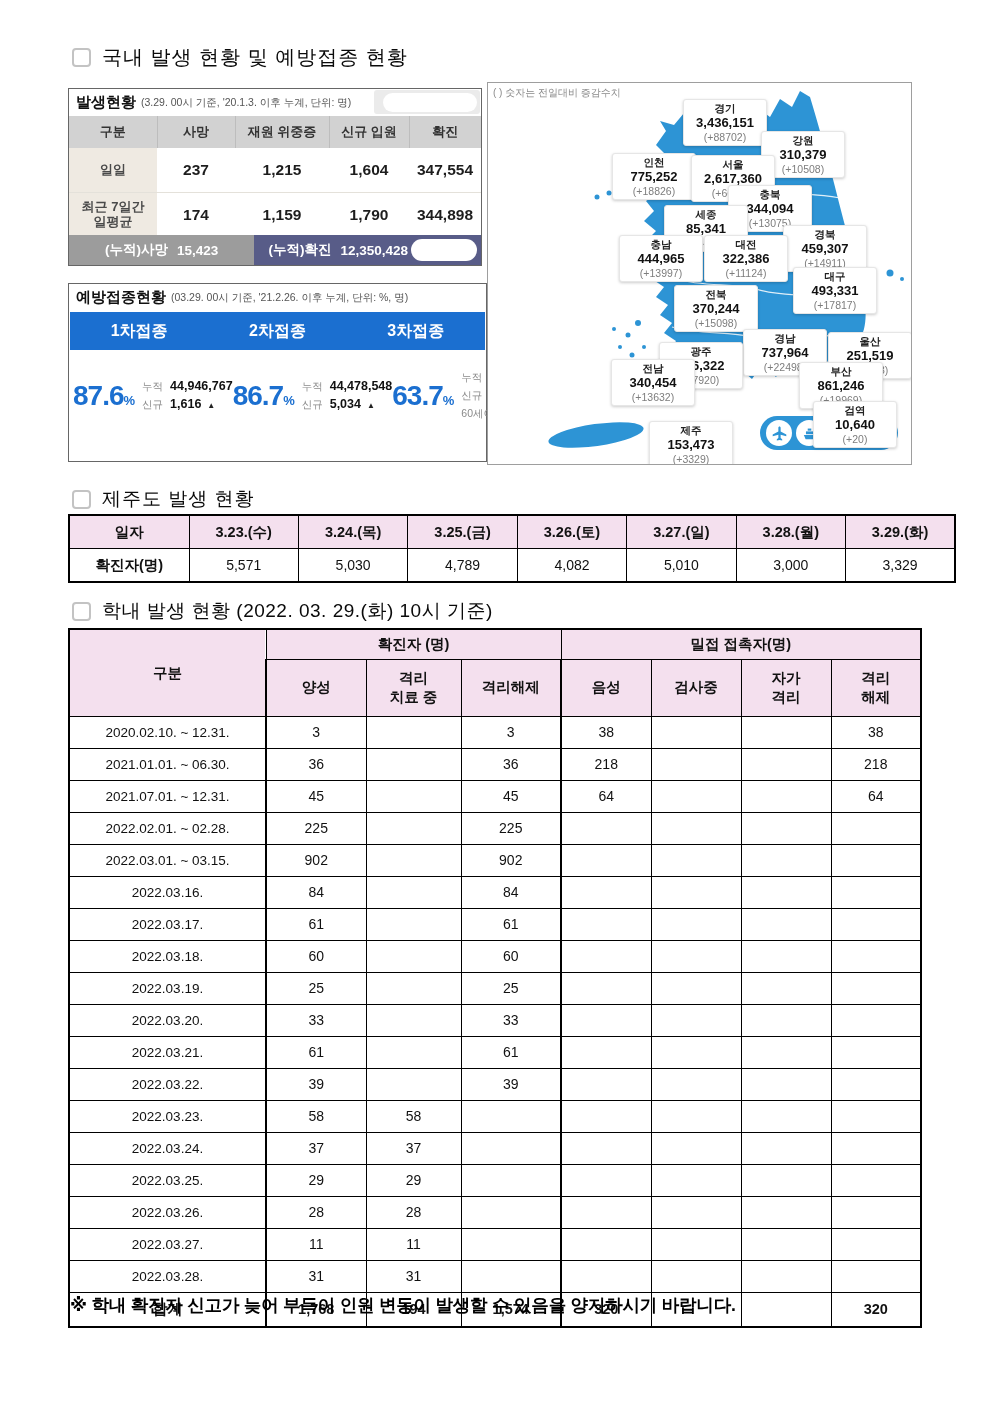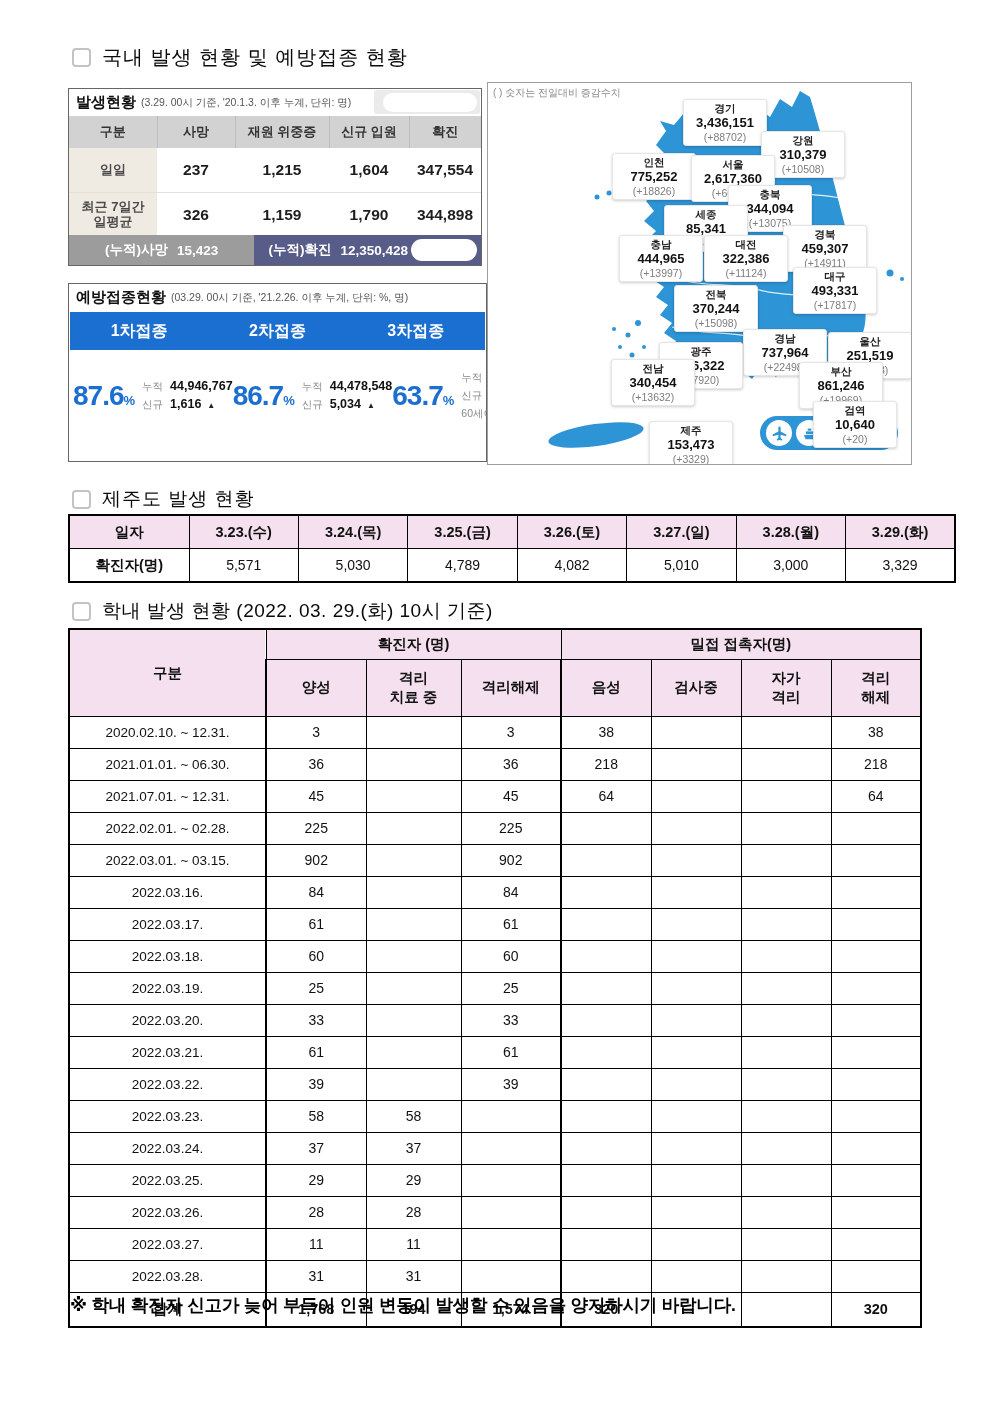--- a/index.html
+++ b/index.html
@@ -120,21 +120,21 @@
         <tr>
           <td class="gubun">일일</td>
           <td>237</td>
           <td>1,215</td>
           <td>1,604</td>
           <td>347,554</td>
         </tr>
         <tr>
           <td class="gubun">최근 7일간
 일평균</td>
-          <td>326</td>
+          <td>174</td>
           <td>1,159</td>
           <td>1,790</td>
           <td>344,898</td>
         </tr>
       </tbody>
     </table>
     <div class="ob-foot">
       <div class="death">
         <span>(누적)사망</span>
         <span>15,423</span>

